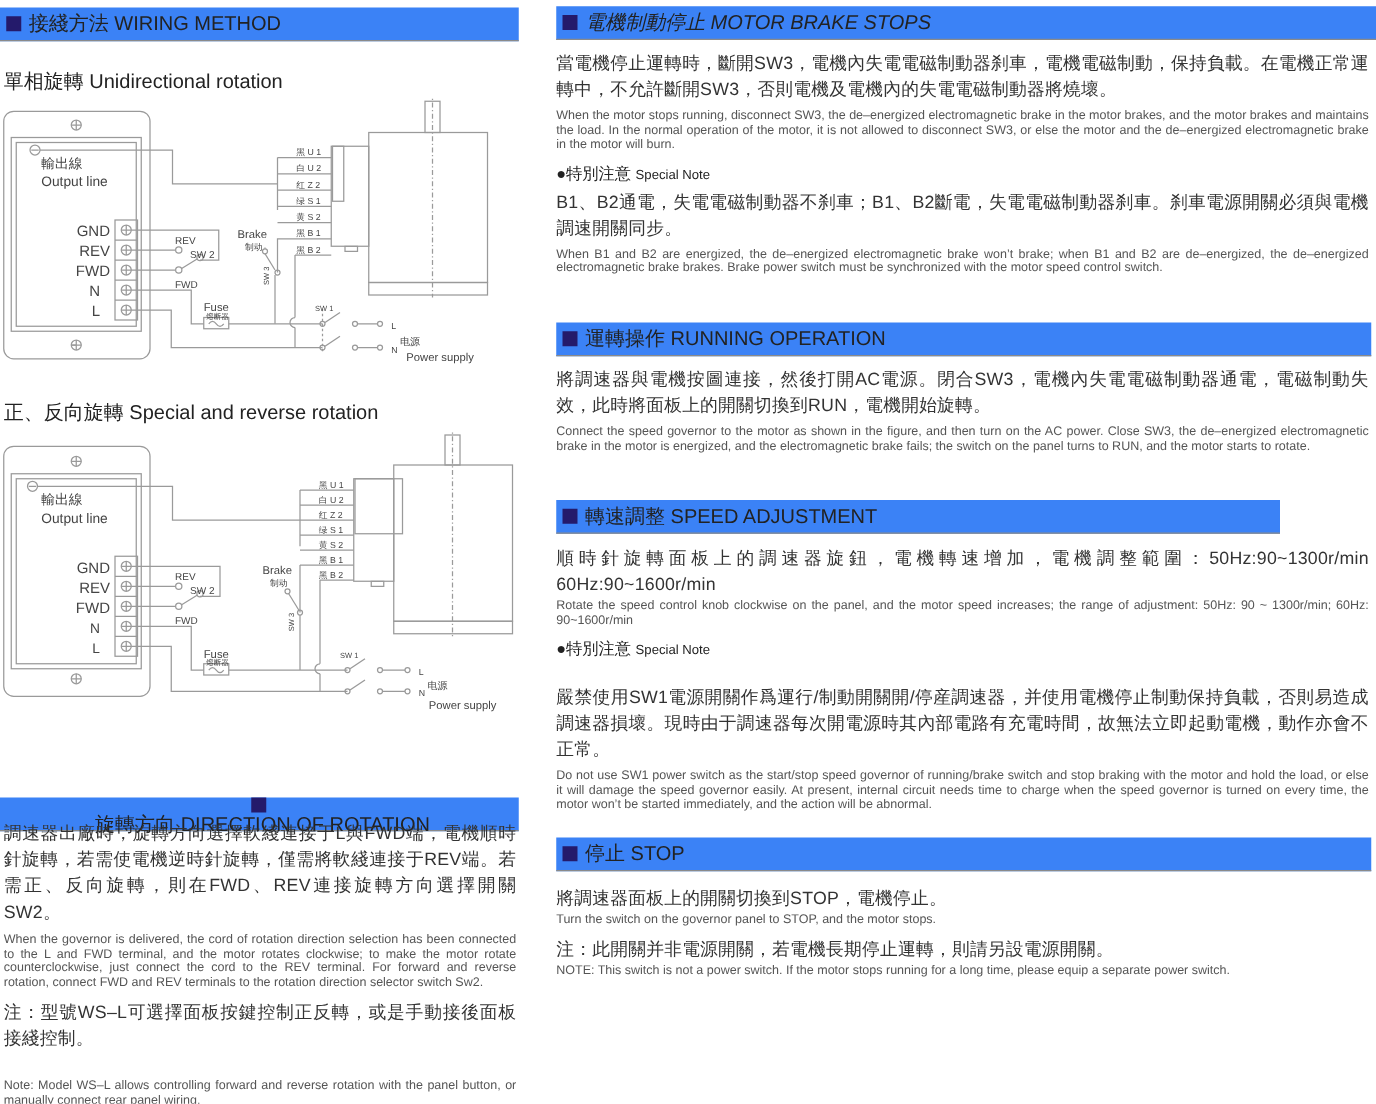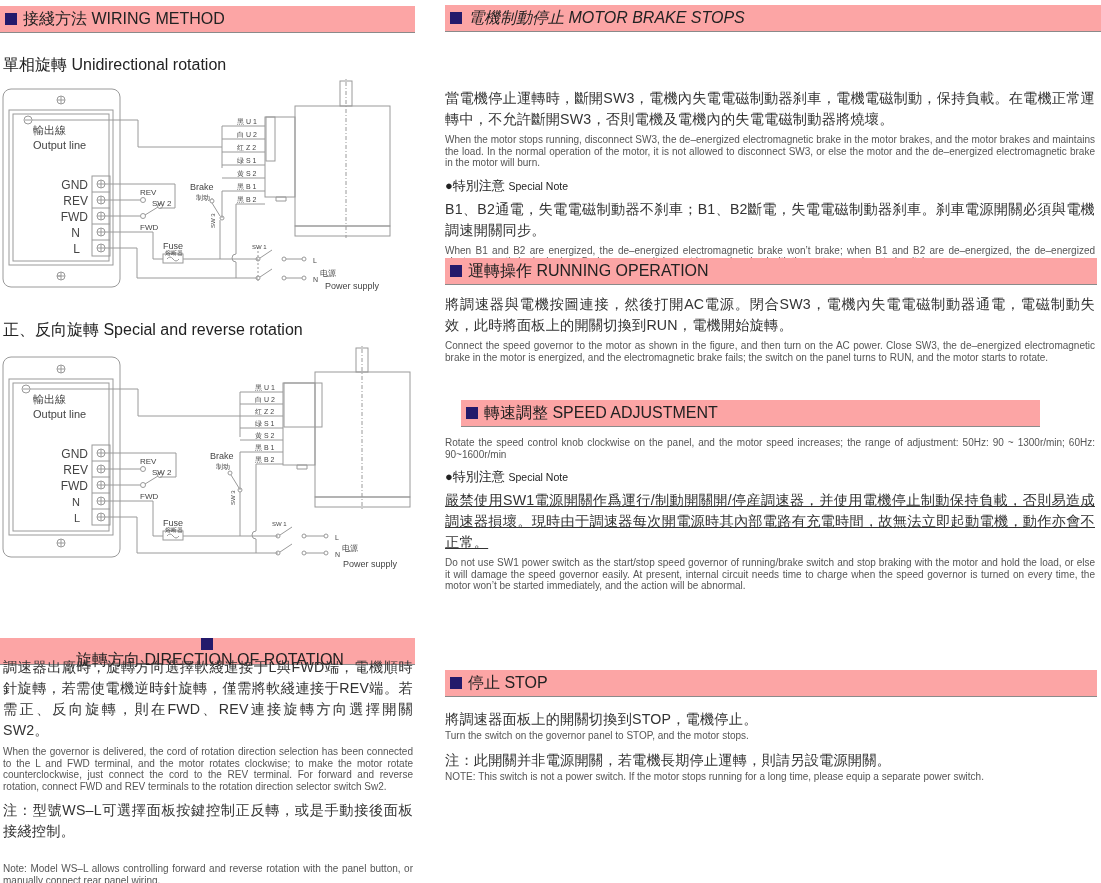--- a/index.html
+++ b/index.html
@@ -1,20 +1,20 @@
 <!DOCTYPE html>
 <html><head>
 <meta charset="utf-8">
 <style>
   html, body { margin:0; padding:0; background:#fff; }
   body { width:1101px; height:883px; position:relative; overflow:hidden; font-family:"Liberation Sans","DejaVu Sans",sans-serif; color:#333; }
   .col { position:absolute; top:0; }
   .left { left:0; width:415px; }
   .right { left:445px; width:652px; }
-  .sec-head { background:#fca5a5; border-bottom:1px solid #8a8a8a; height:27px; display:flex; align-items:center; padding-left:5px; box-sizing:border-box; }
+  .sec-head { background:#3b82f6; border-bottom:1px solid #8a8a8a; height:27px; display:flex; align-items:center; padding-left:5px; box-sizing:border-box; }
   .sq { width:12px; height:12px; background:#241a6b; margin-right:6px; flex:none; }
   .sec-title { font-size:16px; color:#222; white-space:nowrap; }
   .sub { font-size:16px; color:#222; margin:0; white-space:nowrap; }
   .zh { font-size:14.2px; line-height:21px; color:#333; margin:0; letter-spacing:0.2px; text-align:justify; }
   .en { font-size:10px; line-height:11.6px; color:#555; margin:0; text-align:justify; }
   .note-h { font-size:13px; color:#222; margin:0; white-space:nowrap; }
   .note-h small { font-size:10.5px; }
   .abs { position:absolute; }
   svg text { font-family:"Liberation Sans","DejaVu Sans",sans-serif; }
 </style>
@@ -280,51 +280,52 @@
     <p class="en" style="margin-top:21px;">Note: Model WS–L allows controlling forward and reverse rotation with the panel button, or manually connect rear panel wiring.</p>
   </div>
 </div>
 
 <div class="col right">
 
   <div class="abs sec-head" style="top:5px;left:0;width:660px;font-style:italic;">
     <span class="sq"></span>
     <span class="sec-title">電機制動停止 MOTOR BRAKE STOPS</span>
   </div>
-  <div class="abs" style="top:41px;left:0;width:650px;margin-top:47px;">
+  <div class="abs" style="top:41px;left:0;width:650px;">
     <p class="zh">當電機停止運轉時，斷開SW3，電機內失電電磁制動器刹車，電機電磁制動，保持負載。在電機正常運轉中，不允許斷開SW3，否則電機及電機內的失電電磁制動器將燒壞。</p>
     <p class="en" style="margin-top:4px;">When the motor stops running, disconnect SW3, the de–energized electromagnetic brake in the motor brakes, and the motor brakes and maintains the load. In the normal operation of the motor, it is not allowed to disconnect SW3, or else the motor and the de–energized electromagnetic brake in the motor will burn.</p>
     <p class="note-h" style="margin-top:8px;">
       <span>●特別注意</span>
       <small>Special Note</small>
     </p>
     <p class="zh" style="margin-top:4px;">B1、B2通電，失電電磁制動器不刹車；B1、B2斷電，失電電磁制動器刹車。刹車電源開關必須與電機調速開關同步。</p>
     <p class="en" style="margin-top:4px;">When B1 and B2 are energized, the de–energized electromagnetic brake won’t brake; when B1 and B2 are de–energized, the de–energized electromagnetic brake brakes. Brake power switch must be synchronized with the motor speed control switch.</p>
   </div>
 
   <div class="abs sec-head" style="top:258px;left:0;width:652px;">
     <span class="sq"></span>
     <span class="sec-title">運轉操作 RUNNING OPERATION</span>
   </div>
   <div class="abs" style="top:294px;left:0;width:650px;">
     <p class="zh">將調速器與電機按圖連接，然後打開AC電源。閉合SW3，電機內失電電磁制動器通電，電磁制動失效，此時將面板上的開關切換到RUN，電機開始旋轉。</p>
     <p class="en" style="margin-top:4px;">Connect the speed governor to the motor as shown in the figure, and then turn on the AC power. Close SW3, the de–energized electromagnetic brake in the motor is energized, and the electromagnetic brake fails; the switch on the panel turns to RUN, and the motor starts to rotate.</p>
   </div>
 
-  <div class="abs sec-head" style="top:400px;left:16px;width:579px;">
+  <div class="abs sec-head" style="top:400px;left:0;width:579px;">
     <span class="sq"></span>
     <span class="sec-title">轉速調整 SPEED ADJUSTMENT</span>
   </div>
   <div class="abs" style="top:437px;left:0;width:650px;">
+    <p class="zh">順時針旋轉面板上的調速器旋鈕，電機轉速增加，電機調整範圍：50Hz:90~1300r/min 60Hz:90~1600r/min</p>
     <p class="en" style="margin-top:0;">Rotate the speed control knob clockwise on the panel, and the motor speed increases; the range of adjustment: 50Hz: 90 ~ 1300r/min; 60Hz: 90~1600r/min</p>
     <p class="note-h" style="margin-top:8px;">
       <span>●特別注意</span>
       <small>Special Note</small>
     </p>
-    <p class="zh" style="margin-top:4px;text-decoration:underline;">嚴禁使用SW1電源開關作爲運行/制動開關開/停産調速器，并使用電機停止制動保持負載，否則易造成調速器損壞。現時由于調速器每次開電源時其內部電路有充電時間，故無法立即起動電機，動作亦會不正常。</p>
+    <p class="zh" style="margin-top:20px;">嚴禁使用SW1電源開關作爲運行/制動開關開/停産調速器，并使用電機停止制動保持負載，否則易造成調速器損壞。現時由于調速器每次開電源時其內部電路有充電時間，故無法立即起動電機，動作亦會不正常。</p>
     <p class="en" style="margin-top:4px;">Do not use SW1 power switch as the start/stop speed governor of running/brake switch and stop braking with the motor and hold the load, or else it will damage the speed governor easily. At present, internal circuit needs time to charge when the speed governor is turned on every time, the motor won’t be started immediately, and the action will be abnormal.</p>
   </div>
 
   <div class="abs sec-head" style="top:670px;left:0;width:652px;align-items:center;">
     <span class="sq"></span>
     <span class="sec-title">停止 STOP</span>
   </div>
   <div class="abs" style="top:709px;left:0;width:656px;">
     <p class="zh">將調速器面板上的開關切換到STOP，電機停止。</p>
     <p class="en">Turn the switch on the governor panel to STOP, and the motor stops.</p>

